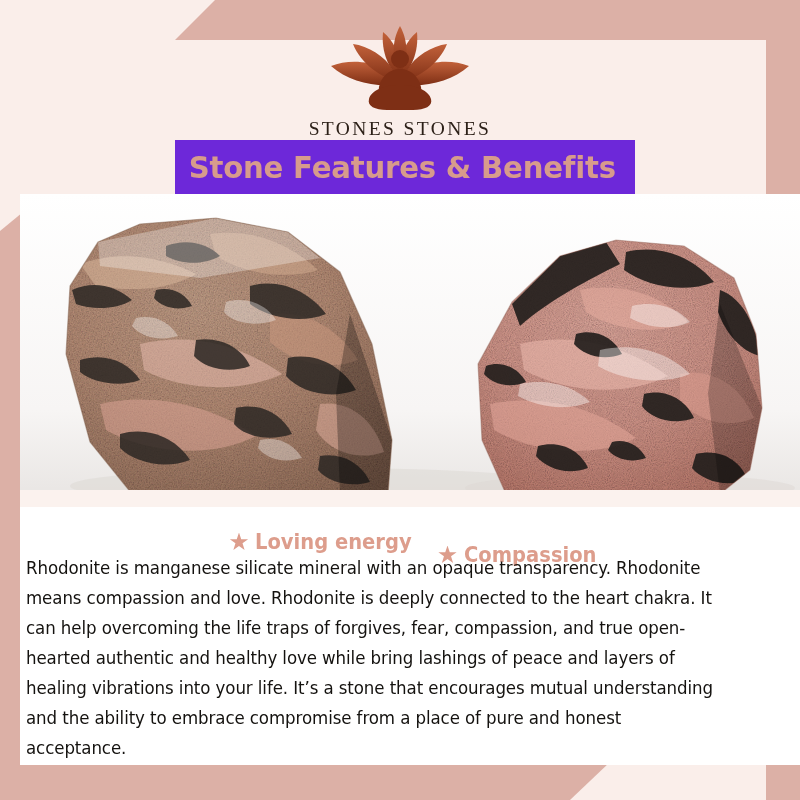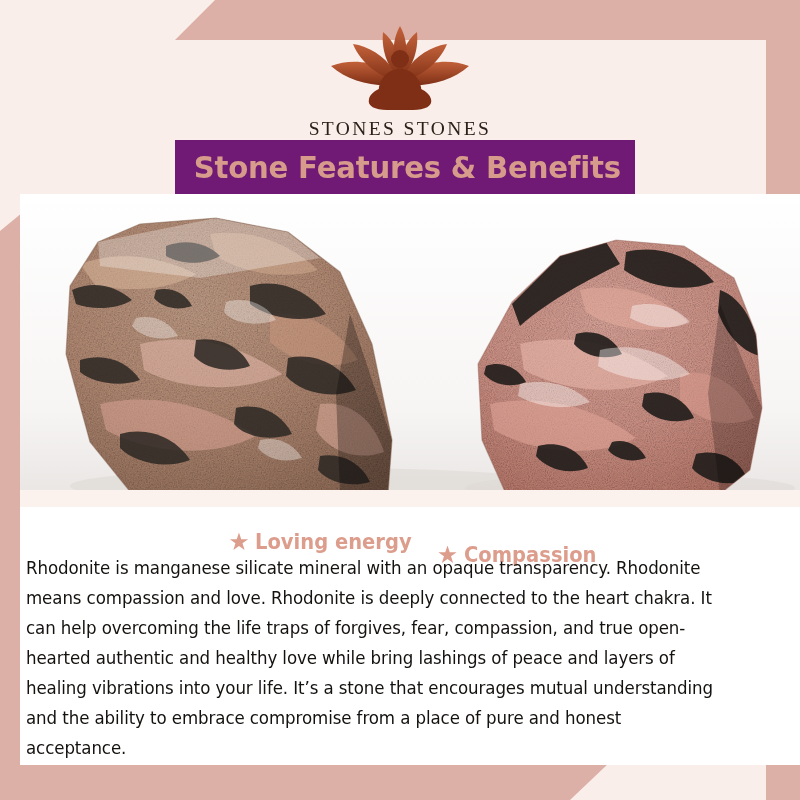--- a/index.html
+++ b/index.html
@@ -62,25 +62,25 @@
     letter-spacing: 2.4px;
     color: #2c2018;
     font-weight: 400;
   }
 
   
   .title-panel {
     position: absolute;
     left: 175px; top: 140px;
     width: 460px; height: 54px;
-    background: #701a75;
+    background: #6d28d9;
     z-index: 6;
     display: flex;
     align-items: center;
-    justify-content: flex-end;
+    justify-content: flex-start;
   }
   .title-text {
     font-family: "DejaVu Sans", sans-serif;
     font-weight: bold;
     font-size: 31px;
     color: #d79b8c;
     letter-spacing: -0.2px;
     transform: scaleX(0.94);
     white-space: nowrap;
   }

